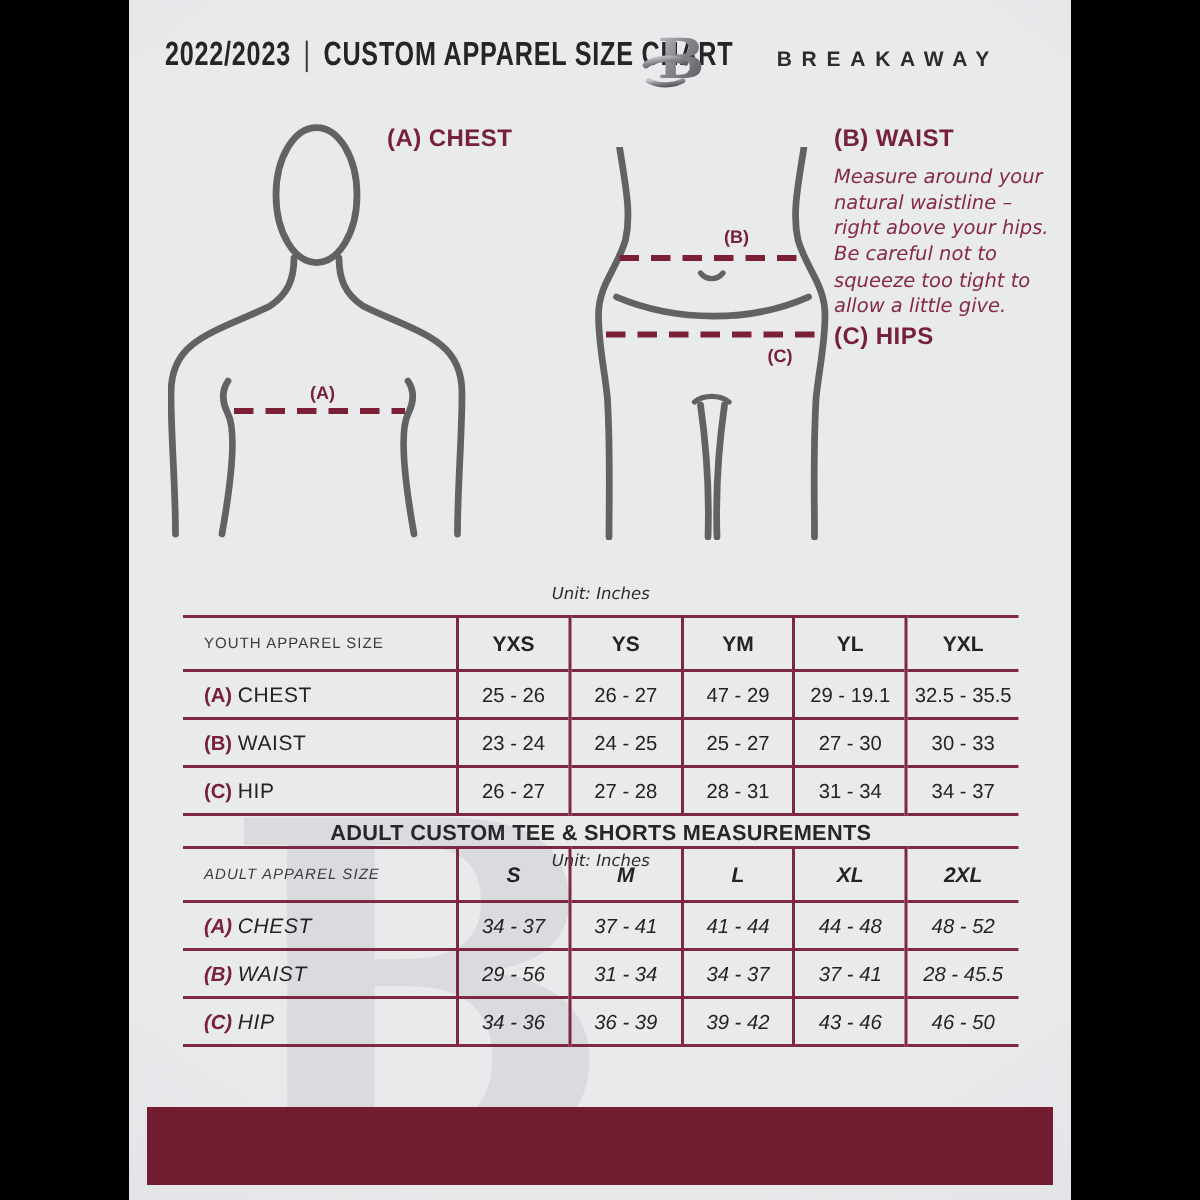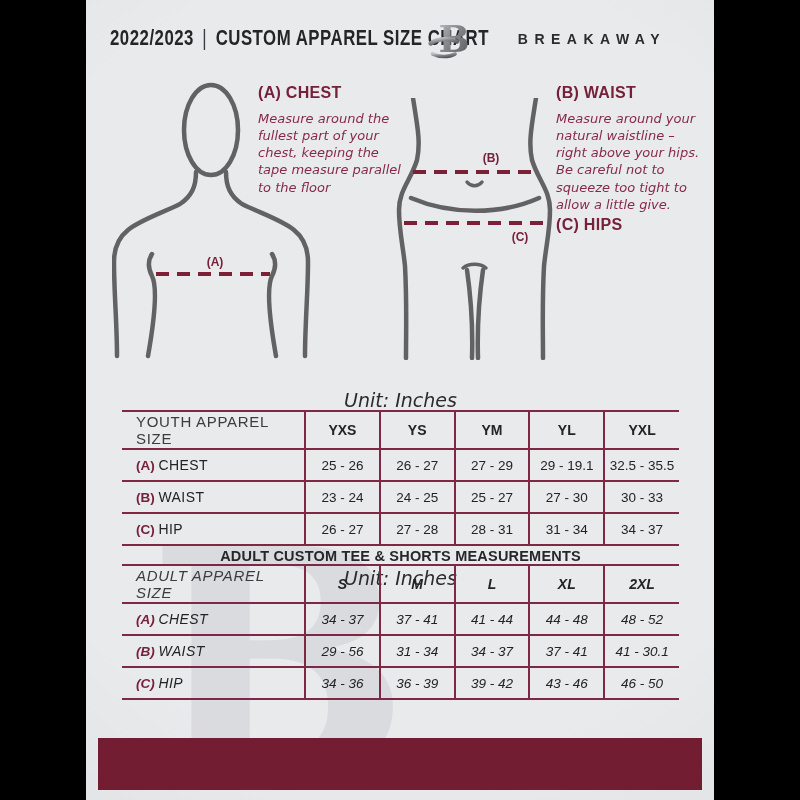--- a/index.html
+++ b/index.html
@@ -42,38 +42,38 @@
   .figure{position:absolute;z-index:1;}
   .figure-torso{left:26px;top:78px;}
   .figure-lower{left:305px;top:98px;}
   
   .section-title{
     position:absolute;left:36px;width:557px;text-align:center;
     font-weight:700;font-size:14.5px;letter-spacing:0.2px;color:#272729;z-index:1;
   }
   .section-unit{
     position:absolute;left:36px;width:557px;text-align:center;
-    font-style:italic;font-size:19px;color:#2b2b2d;z-index:1;
+    font-style:italic;font-size:11px;color:#2b2b2d;z-index:1;
     font-family:"DejaVu Sans",sans-serif;
   }
   .youth-title{top:370px;} .youth-unit{top:389px;}
   .adult-title{top:548px;} .adult-unit{top:567px;}
   
   .size-table{
     position:absolute;left:36px;width:557px;border-collapse:collapse;table-layout:fixed;
     border-bottom:2px solid var(--line);z-index:1;
   }
   .youth-table{top:410px;} .adult-table{top:564px;font-style:italic;}
   .size-table td{
     border-top:2px solid var(--line);height:28px;text-align:center;
     font-size:13.5px;color:#232325;
   }
   .size-table tr.head td{height:32px;font-weight:700;font-size:14px;color:#232325;}
   .size-table td.label-cell{text-align:left;padding-left:14px;}
-  .size-table tr.head td.label-cell{font-weight:400;font-size:15px;letter-spacing:0.7px;color:#3c3c3e;}
+  .size-table tr.head td.label-cell{font-weight:400;font-size:10px;letter-spacing:0.7px;color:#3c3c3e;}
   .size-table td.size-cell{border-left:2px solid var(--line);}
   .row-key{font-weight:700;color:var(--maroon);}
   .row-label{font-size:14px;letter-spacing:0.4px;color:#232325;}
   
   .watermark{
     position:absolute;left:62px;top:508px;z-index:0;
     font-family:"DejaVu Serif",serif;font-weight:700;font-size:310px;line-height:1;
     color:rgba(202,203,208,0.48);
   }
   .footer-bar{position:absolute;left:12px;right:12px;top:738px;height:52px;background:var(--bar);z-index:2;}
@@ -129,25 +129,20 @@
       <path d="M92,172 C88,200 86,228 87,260"></path>
     </g>
     <path d="M22,74 L143,74" stroke="#7c2038" stroke-width="4" stroke-dasharray="13 8"></path>
     <text x="100" y="64" text-anchor="middle" font-family="'Liberation Sans',sans-serif" font-weight="700" font-size="12" fill="#77203a">(B)</text>
     <path d="M13 125 L154 125" stroke="#7c2038" stroke-width="4" stroke-dasharray="13 8"></path>
     <text x="129" y="143" text-anchor="middle" font-family="'Liberation Sans',sans-serif" font-weight="700" font-size="12" fill="#77203a">(C)</text>
   </svg>
 
   <div class="guide-block chest-block">
     <div class="guide-heading">(A) CHEST</div>
-    <div class="guide-body">Measure around the
-fullest part of your
-chest, keeping the
-tape measure parallel
-to the floor</div>
   </div>
   <div class="guide-block waist-block">
     <div class="guide-heading">(B) WAIST</div>
     <div class="guide-body">Measure around your
 natural waistline –
 right above your hips.
 Be careful not to
 squeeze too tight to
 allow a little give.</div>
   </div>
@@ -171,21 +166,21 @@
       <td class="size-cell">YXS</td>
       <td class="size-cell">YS</td>
       <td class="size-cell">YM</td>
       <td class="size-cell">YL</td>
       <td class="size-cell">YXL</td>
     </tr>
     <tr>
       <td class="label-cell"><span class="row-key">(A)</span> <span class="row-label">CHEST</span></td>
       <td class="size-cell">25 - 26</td>
       <td class="size-cell">26 - 27</td>
-      <td class="size-cell">27 - 29</td>
+      <td class="size-cell">47 - 29</td>
       <td class="size-cell">29 - 19.1</td>
       <td class="size-cell">32.5 - 35.5</td>
     </tr>
     <tr>
       <td class="label-cell"><span class="row-key">(B)</span> <span class="row-label">WAIST</span></td>
       <td class="size-cell">23 - 24</td>
       <td class="size-cell">24 - 25</td>
       <td class="size-cell">25 - 27</td>
       <td class="size-cell">27 - 30</td>
       <td class="size-cell">30 - 33</td>
@@ -228,21 +223,21 @@
       <td class="size-cell">41 - 44</td>
       <td class="size-cell">44 - 48</td>
       <td class="size-cell">48 - 52</td>
     </tr>
     <tr>
       <td class="label-cell"><span class="row-key">(B)</span> <span class="row-label">WAIST</span></td>
       <td class="size-cell">29 - 56</td>
       <td class="size-cell">31 - 34</td>
       <td class="size-cell">34 - 37</td>
       <td class="size-cell">37 - 41</td>
-      <td class="size-cell">41 - 30.1</td>
+      <td class="size-cell">28 - 45.5</td>
     </tr>
     <tr>
       <td class="label-cell"><span class="row-key">(C)</span> <span class="row-label">HIP</span></td>
       <td class="size-cell">34 - 36</td>
       <td class="size-cell">36 - 39</td>
       <td class="size-cell">39 - 42</td>
       <td class="size-cell">43 - 46</td>
       <td class="size-cell">46 - 50</td>
     </tr>
   </tbody>

